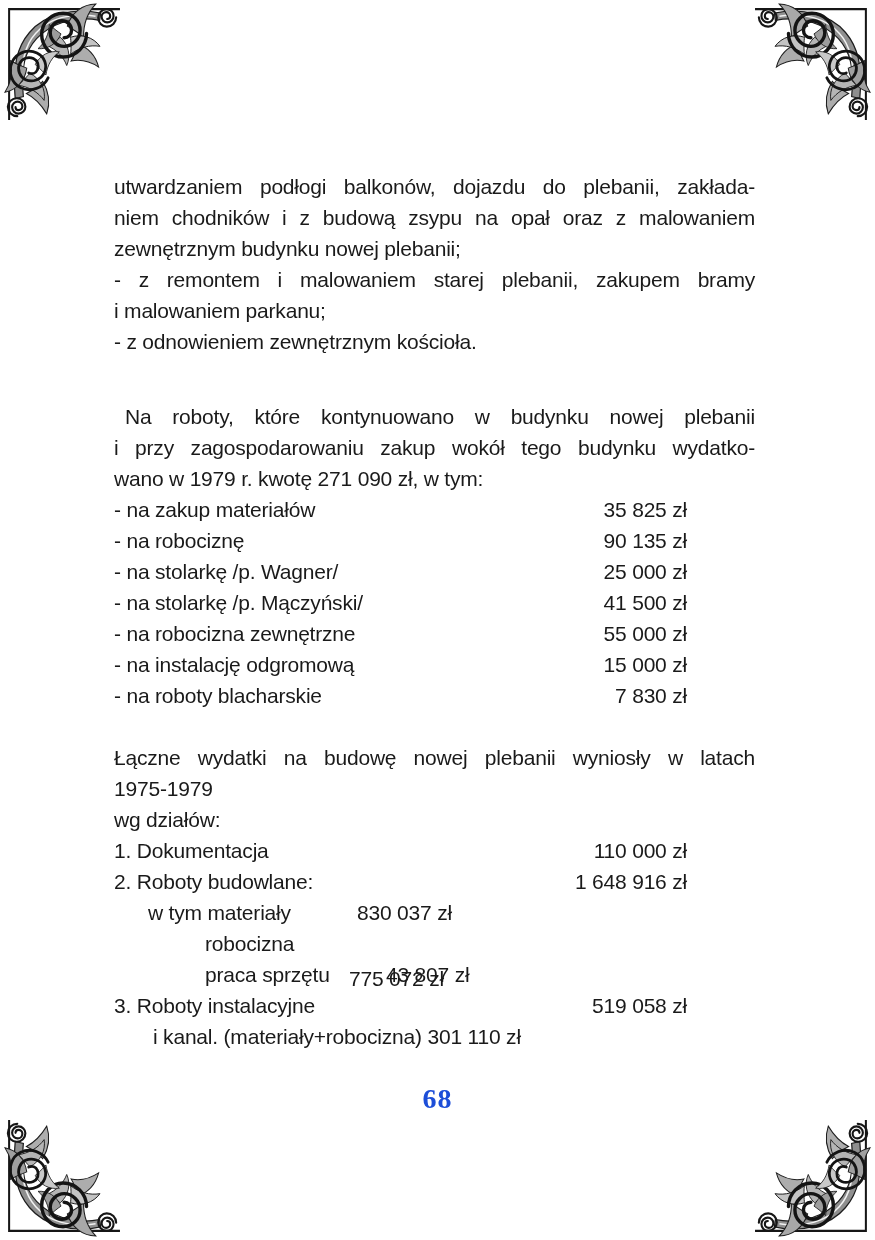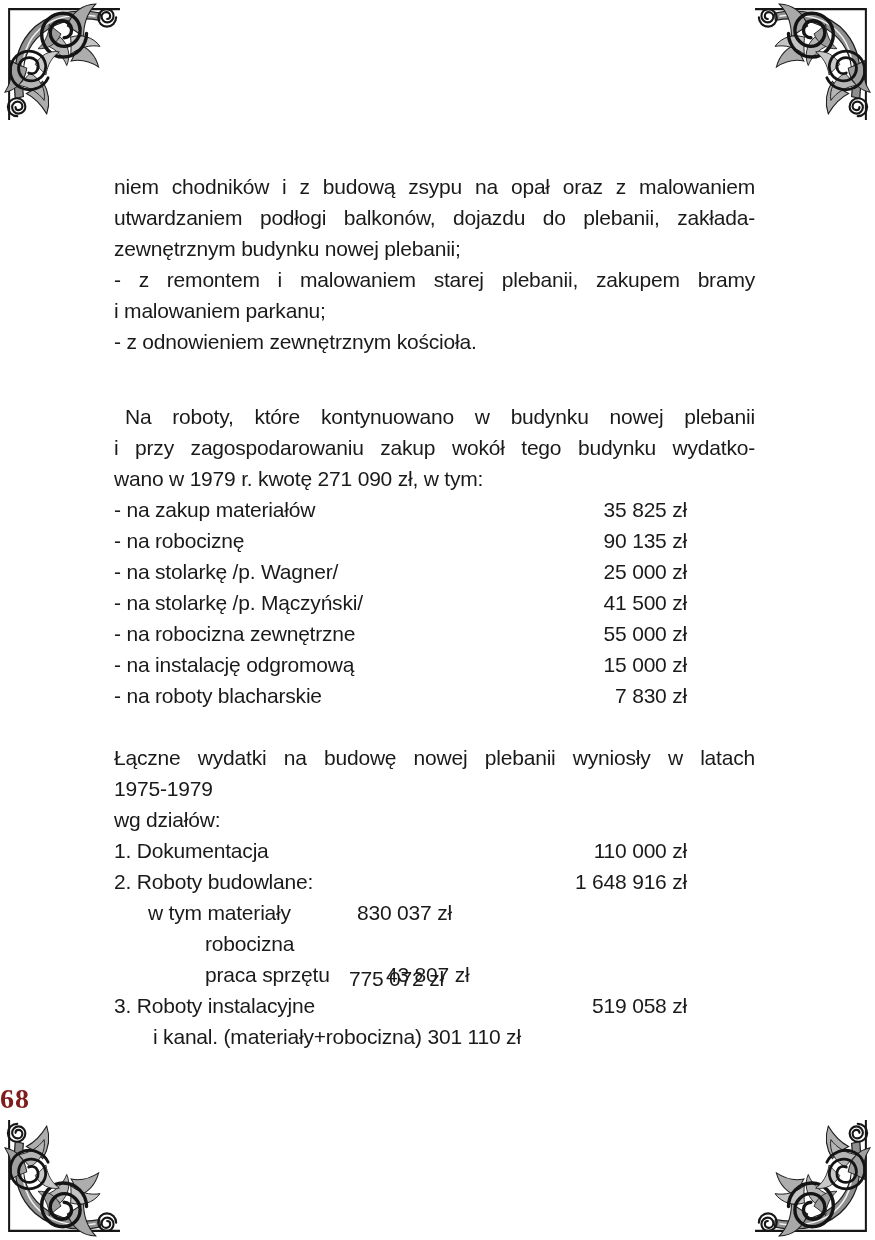--- a/index.html
+++ b/index.html
@@ -34,23 +34,23 @@
   .subrow.s1 { padding-left:34px; }
   .subrow.s2, .subrow.s3 { padding-left:91px; }
   .subrow .amount { position:absolute; top:0; }
   .subrow.s1 .amount { left:243px; }
   .subrow.s2 .amount { left:235px;margin-top:35px; }
   .subrow.s3 .amount { left:272px; }
 
   .detail { padding-left:39px; }
 
   .page-number {
-    position:absolute; left:0; right:0; top:1083px; text-align:left;
+    position:absolute; left:0; right:0; top:1083px; text-align:center;
     font-family:"Liberation Serif", serif; font-weight:bold; font-size:28px;
-    color:#7f1d1d; letter-spacing:1px;
+    color:#1d4ed8; letter-spacing:1px;
   }
 </style>
 </head>
 <body>
 
 <svg width="0" height="0" style="position:absolute" aria-hidden="true">
   <defs>
     <path id="spir" fill="none" d="M22,0 C22,12.1 12.1,22 0,22 C-11,22 -20,12 -20,1 C-20,-10 -11,-19 0,-19 C9,-19 16,-12 16,-3 C16,5 9,12 1,12 C-6,12 -12,6 -12,-1 C-12,-7 -7,-12 -1,-12 C4,-12 8,-8 8,-3 C8,1 5,4 1,4"></path>
     <path id="leaf" d="M0,0 C7,-11 19,-16 31,-13 C21,-7 15,2 12,14 C7,7 3,3 0,0 Z"></path>
     <symbol id="corner" viewBox="0 0 118 118" overflow="visible">
@@ -88,22 +88,22 @@
     </svg>
   <svg class="ornament bl">
       <use href="#corner"></use>
     </svg>
   <svg class="ornament br">
       <use href="#corner"></use>
     </svg>
 
   <div class="textblock">
 
+    <div class="line j">utwardzaniem podłogi balkonów, dojazdu do plebanii, zakłada-</div>
     <div class="line j">niem chodników i z budową zsypu na opał oraz z malowaniem</div>
-    <div class="line j">utwardzaniem podłogi balkonów, dojazdu do plebanii, zakłada-</div>
     <div class="line">zewnętrznym budynku nowej plebanii;</div>
     <div class="line j">- z remontem i malowaniem starej plebanii, zakupem bramy</div>
     <div class="line">i malowaniem parkanu;</div>
     <div class="line">- z odnowieniem zewnętrznym kościoła.</div>
     <div class="line j indent">Na roboty, które kontynuowano w budynku nowej plebanii</div>
     <div class="line j">i przy zagospodarowaniu zakup wokół tego budynku wydatko-</div>
     <div class="line">wano w 1979 r. kwotę 271 090 zł, w tym:</div>
 
     <div class="row">
       <span>- na zakup materiałów</span>

